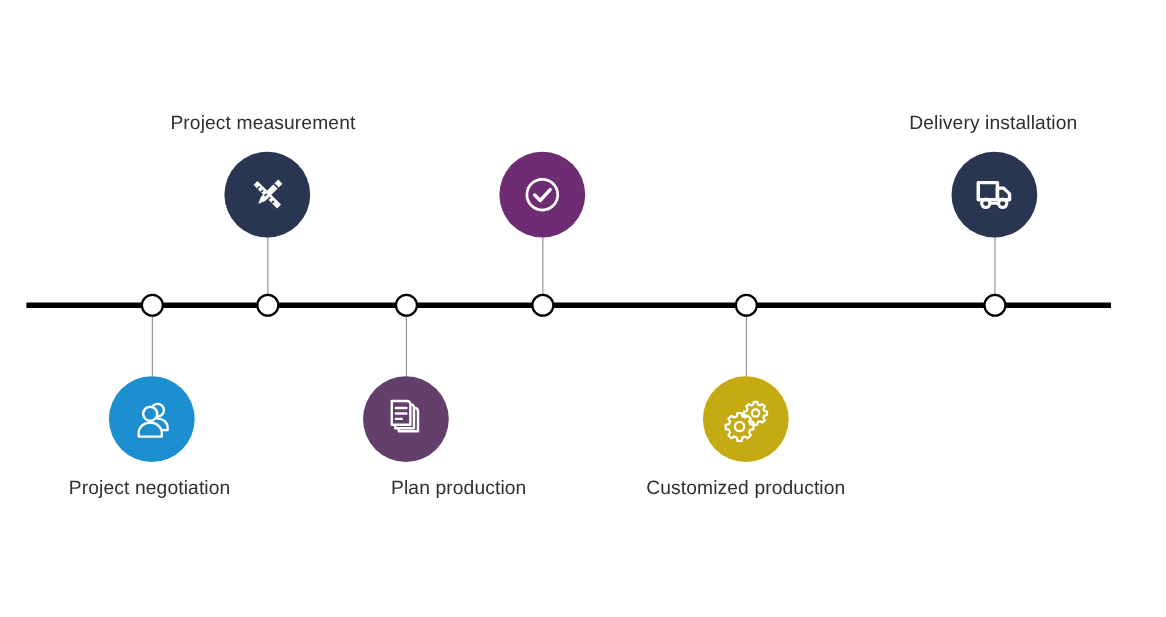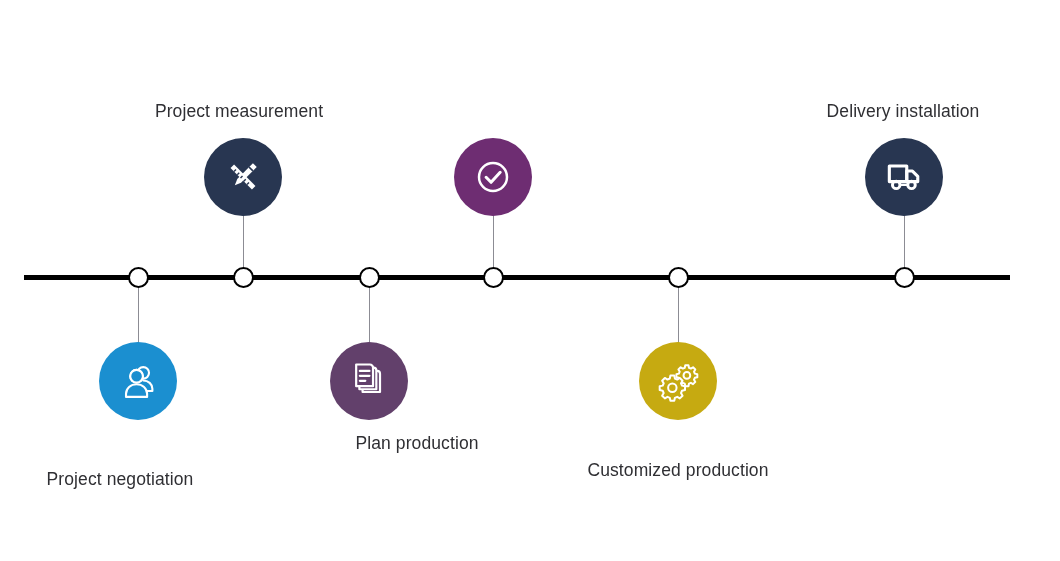--- a/index.html
+++ b/index.html
@@ -94,21 +94,21 @@
     <span>
       <svg width="46" height="46" viewBox="0 0 48 48" fill="none" stroke="#ffffff" stroke-width="2.2" stroke-linecap="round" stroke-linejoin="round">
         <circle cx="29.5" cy="15.5" r="6"></circle>
         <path d="M29.5 23.5c5.2 0 9.5 3.6 9.5 8.6v2.4h-9"></path>
         <circle cx="22.5" cy="19" r="6.6"></circle>
         <path d="M22.5 27.4c6.1 0 11 4.3 11 10v3.2h-22v-3.2c0-5.7 4.9-10 11-10z" fill="#1b8fd0"></path>
         <circle cx="22.5" cy="19" r="6.6" fill="#1b8fd0"></circle>
       </svg>
     </span>
   </div>
-  <div class="step-label" style="left:120px; top:433px;margin-top:36px;">Project negotiation</div>
+  <div class="step-label" style="left:136px; top:433px;">Project negotiation</div>
 
   <div class="stem up" style="left:243px; top:214px; height:60px;"></div>
   <div class="node-marker" style="left:243px;"></div>
   <div class="bubble" style="left:243px; top:138px; background:#283651;">
     <span>
       <svg width="46" height="46" viewBox="0 0 48 48" fill="#ffffff">
 
         <g transform="rotate(45 24 24)">
           <path d="M21.2 6.5h5.6v23.2l-2.8 6.3-2.8-6.3z"></path>
           <rect x="21.2" y="11.4" width="5.6" height="1.6" fill="#283651"></rect>
@@ -163,21 +163,21 @@
       <svg width="46" height="46" viewBox="0 0 48 48" fill="none" stroke="#ffffff" stroke-width="2.1" stroke-linejoin="round">
 
         <path d="M31.6 7.6h3.3l.55 2.6 2.0.85 2.25-1.35 2.35 2.35-1.35 2.25.85 2.0 2.6.55v3.3l-2.6.55-.85 2.0 1.35 2.25-2.35 2.35-2.25-1.35-2.0.85-.55 2.6h-3.3l-.55-2.6-2.0-.85-2.25 1.35-2.35-2.35 1.35-2.25-.85-2.0-2.6-.55v-3.3l2.6-.55.85-2.0-1.35-2.25 2.35-2.35 2.25 1.35 2.0-.85z" fill="#c6aa11"></path>
         <circle cx="33.25" cy="18.2" r="3.5" fill="#c6aa11"></circle>
 
         <path d="M16.1 18.3h4.0l.67 3.15 2.42 1.03 2.72-1.63 2.84 2.84-1.63 2.72 1.03 2.42 3.15.67v4.0l-3.15.67-1.03 2.42 1.63 2.72-2.84 2.84-2.72-1.63-2.42 1.03-.67 3.15h-4.0l-.67-3.15-2.42-1.03-2.72 1.63-2.84-2.84 1.63-2.72-1.03-2.42-3.15-.67v-4.0l3.15-.67 1.03-2.42-1.63-2.72 2.84-2.84 2.72 1.63 2.42-1.03z" fill="#c6aa11"></path>
         <circle cx="18.1" cy="31.1" r="4.4" fill="#c6aa11"></circle>
       </svg>
     </span>
   </div>
-  <div class="step-label" style="left:678px; top:433px;margin-top:27px;">Customized production</div>
+  <div class="step-label" style="left:678px; top:433px;">Customized production</div>
 
   <div class="stem up" style="left:904px; top:214px; height:60px;"></div>
   <div class="node-marker" style="left:904px;"></div>
   <div class="bubble" style="left:904px; top:138px; background:#283651;">
     <span>
       <svg width="44" height="44" viewBox="0 0 48 48" fill="none">
 
         <path d="M8 12h19v17H8z" fill="none" stroke="#ffffff" stroke-width="3.4" stroke-linejoin="round"></path>
 
         <path d="M27 17.5h6.2L39 23.2V29h-12z" fill="none" stroke="#ffffff" stroke-width="3.4" stroke-linejoin="round"></path>

